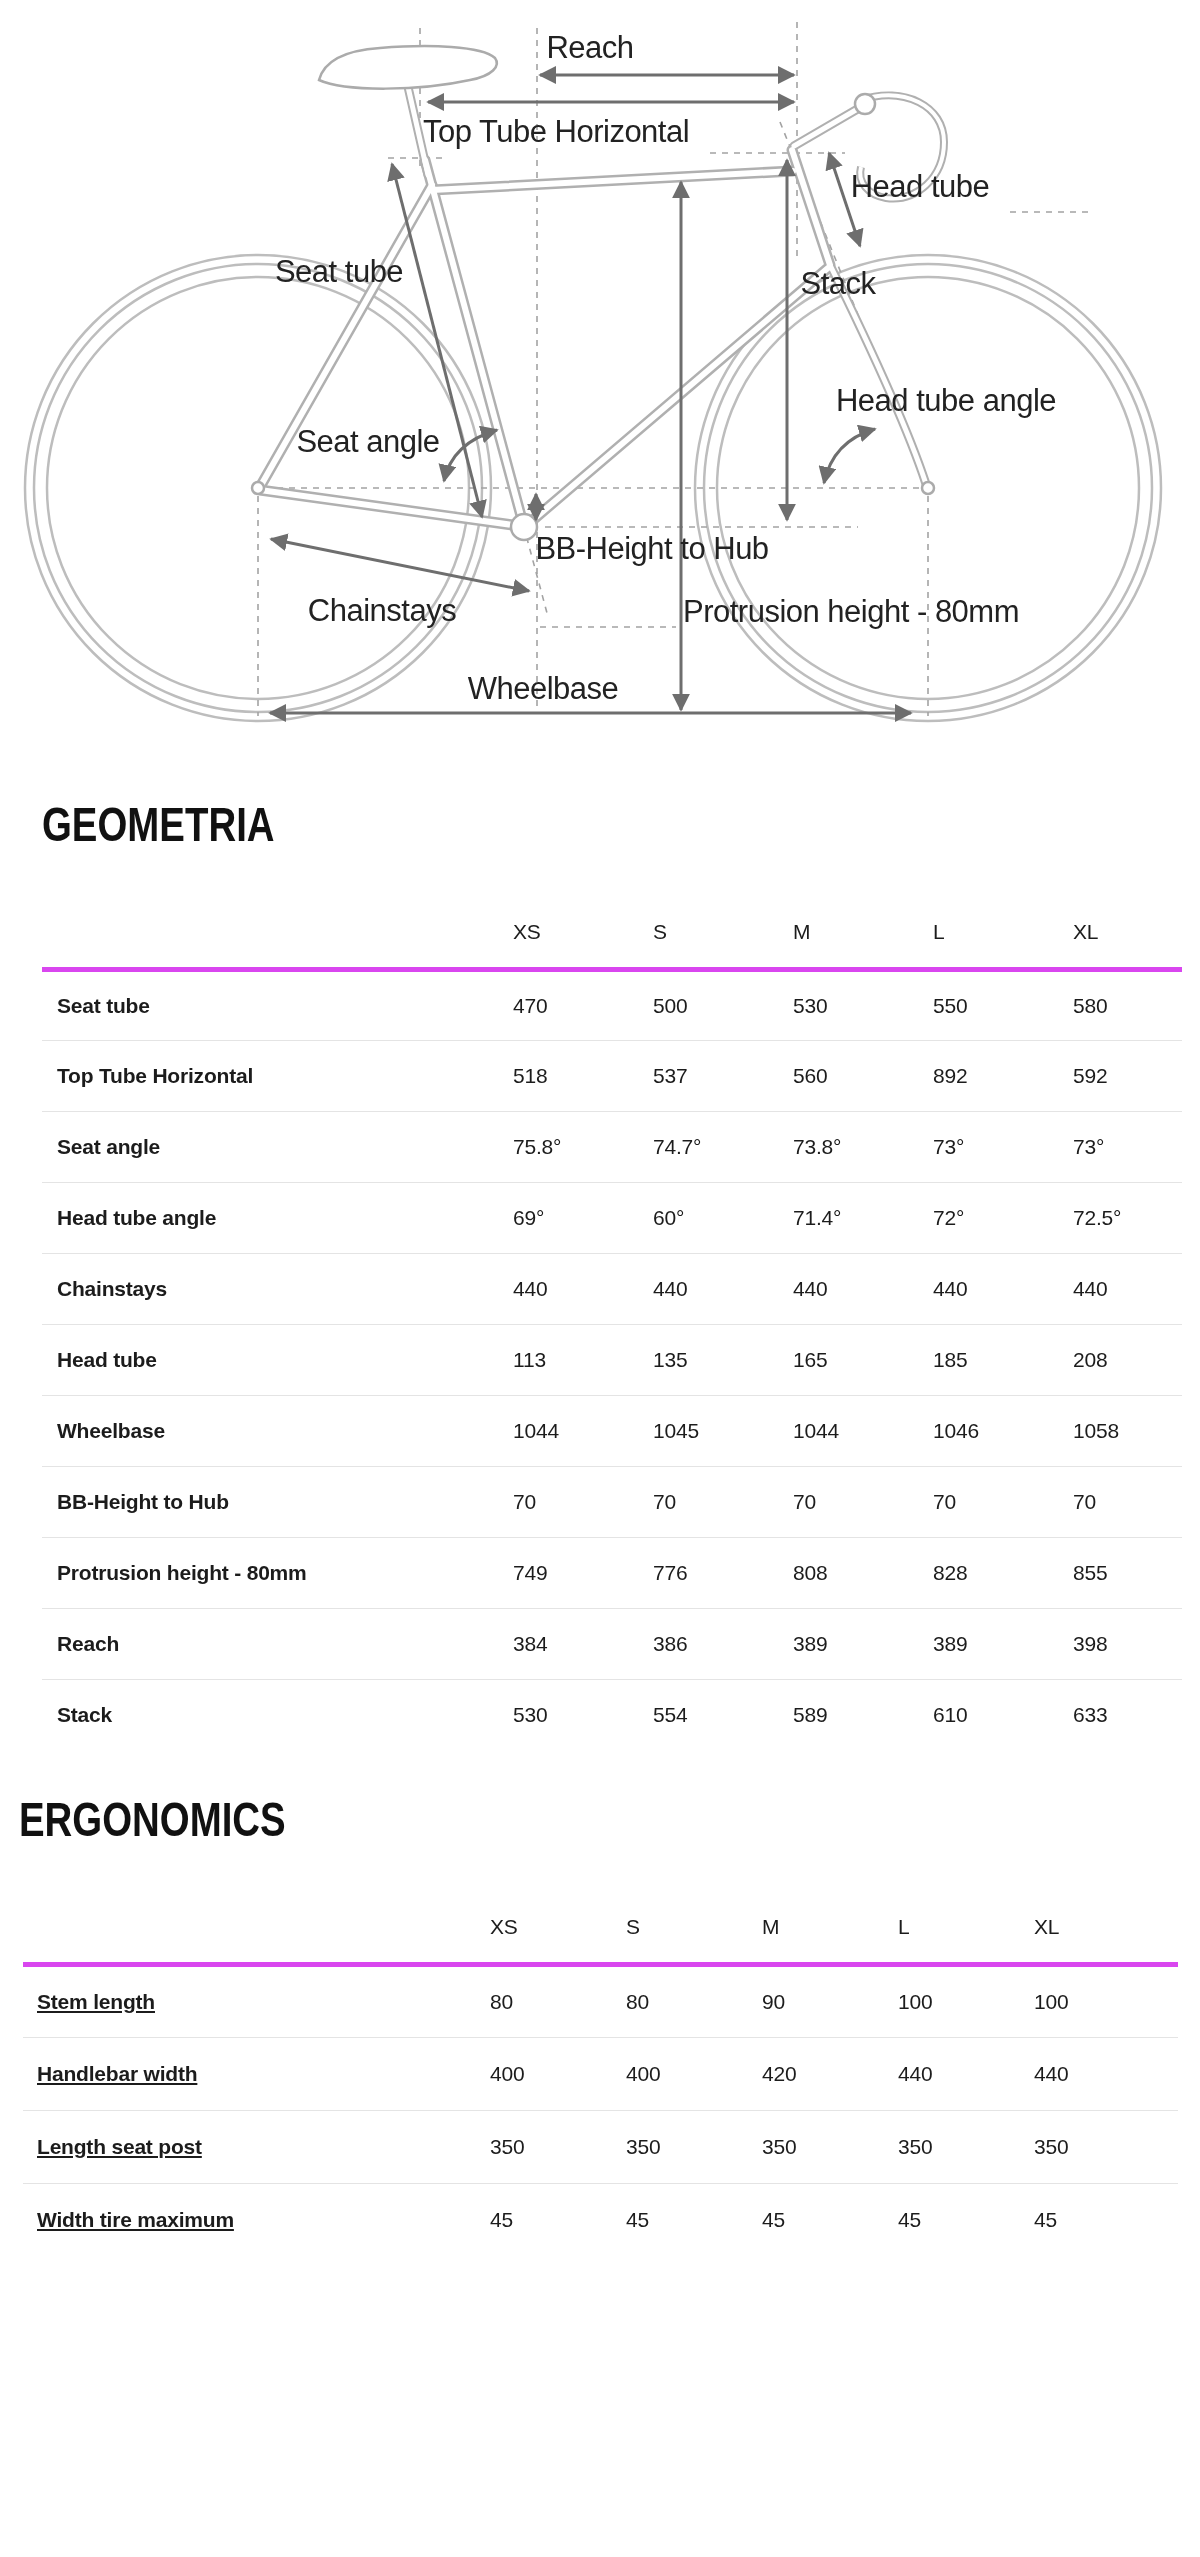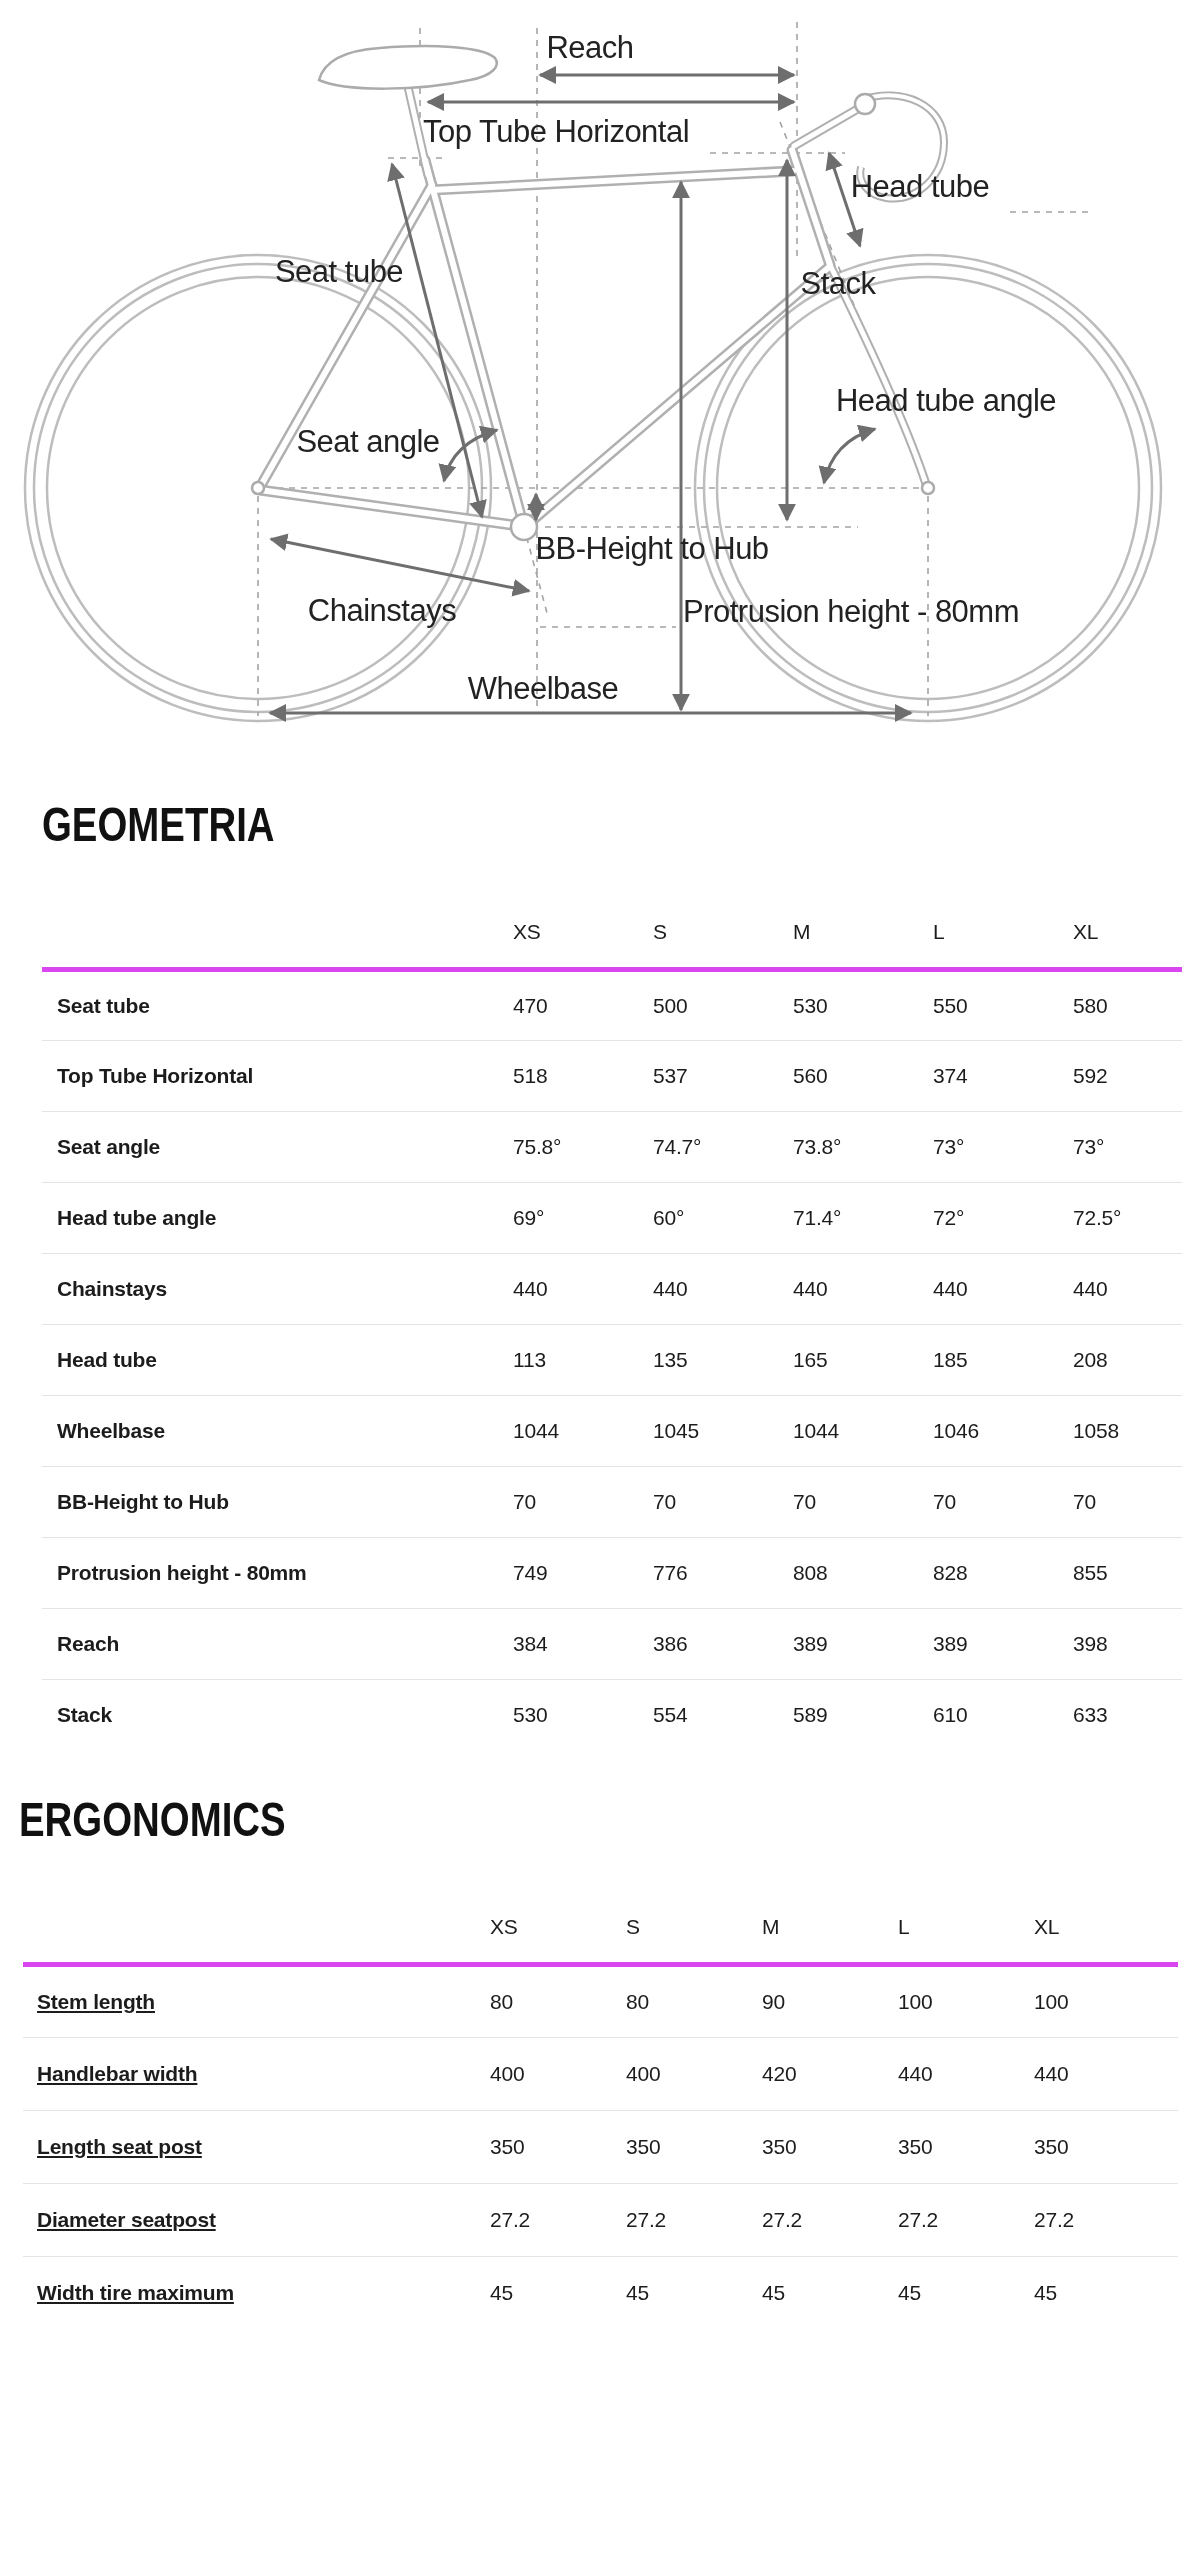--- a/index.html
+++ b/index.html
@@ -172,21 +172,21 @@
       <td>500</td>
       <td>530</td>
       <td>550</td>
       <td>580</td>
     </tr>
     <tr>
       <th>Top Tube Horizontal</th>
       <td>518</td>
       <td>537</td>
       <td>560</td>
-      <td>374</td>
+      <td>892</td>
       <td>592</td>
     </tr>
     <tr>
       <th>Seat angle</th>
       <td>75.8°</td>
       <td>74.7°</td>
       <td>73.8°</td>
       <td>73°</td>
       <td>73°</td>
     </tr>
@@ -297,28 +297,20 @@
     </tr>
     <tr>
       <th>Length seat post</th>
       <td>350</td>
       <td>350</td>
       <td>350</td>
       <td>350</td>
       <td>350</td>
     </tr>
     <tr>
-      <th>Diameter seatpost</th>
-      <td>27.2</td>
-      <td>27.2</td>
-      <td>27.2</td>
-      <td>27.2</td>
-      <td>27.2</td>
-    </tr>
-    <tr>
       <th>Width tire maximum</th>
       <td>45</td>
       <td>45</td>
       <td>45</td>
       <td>45</td>
       <td>45</td>
     </tr>
   </tbody>
 </table>
 

